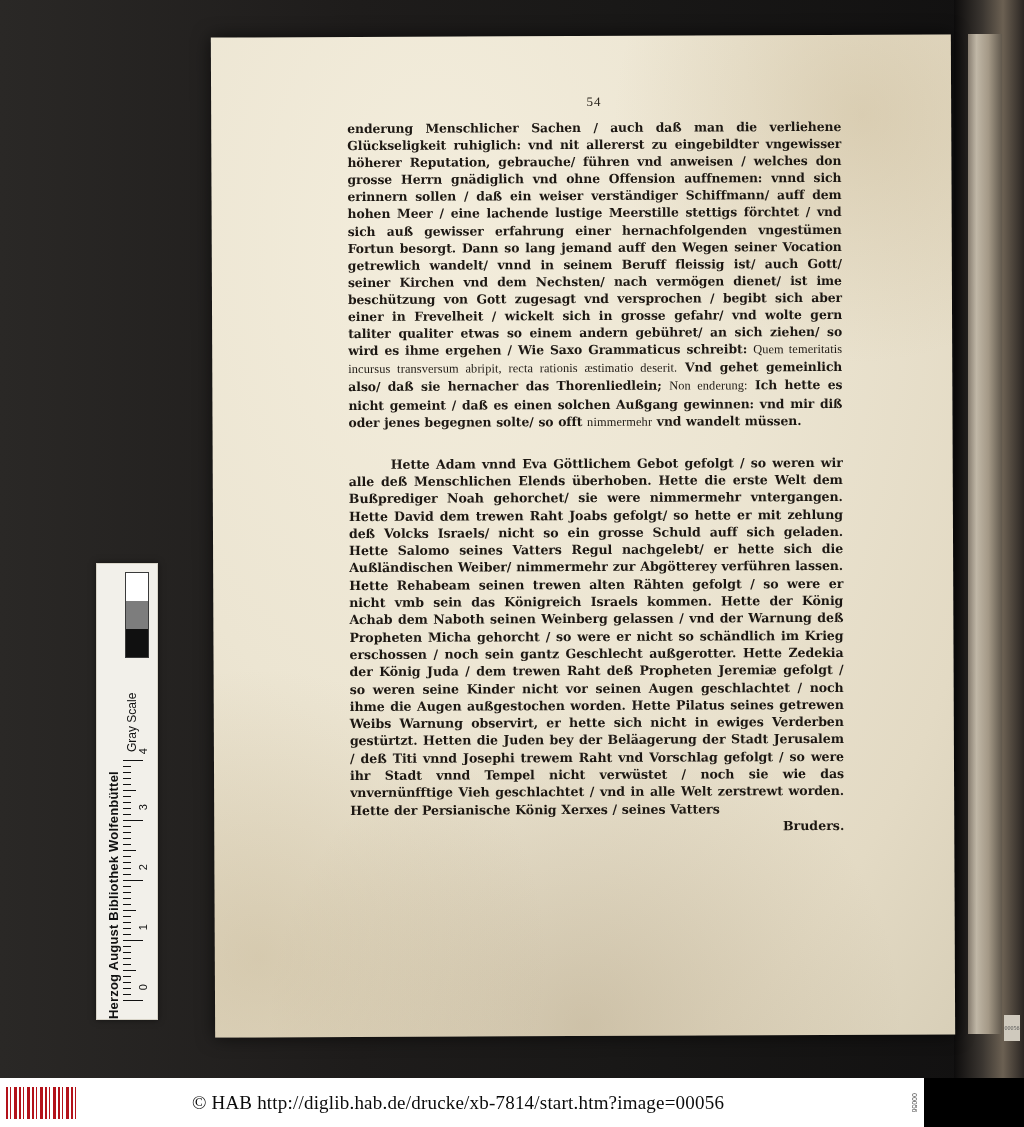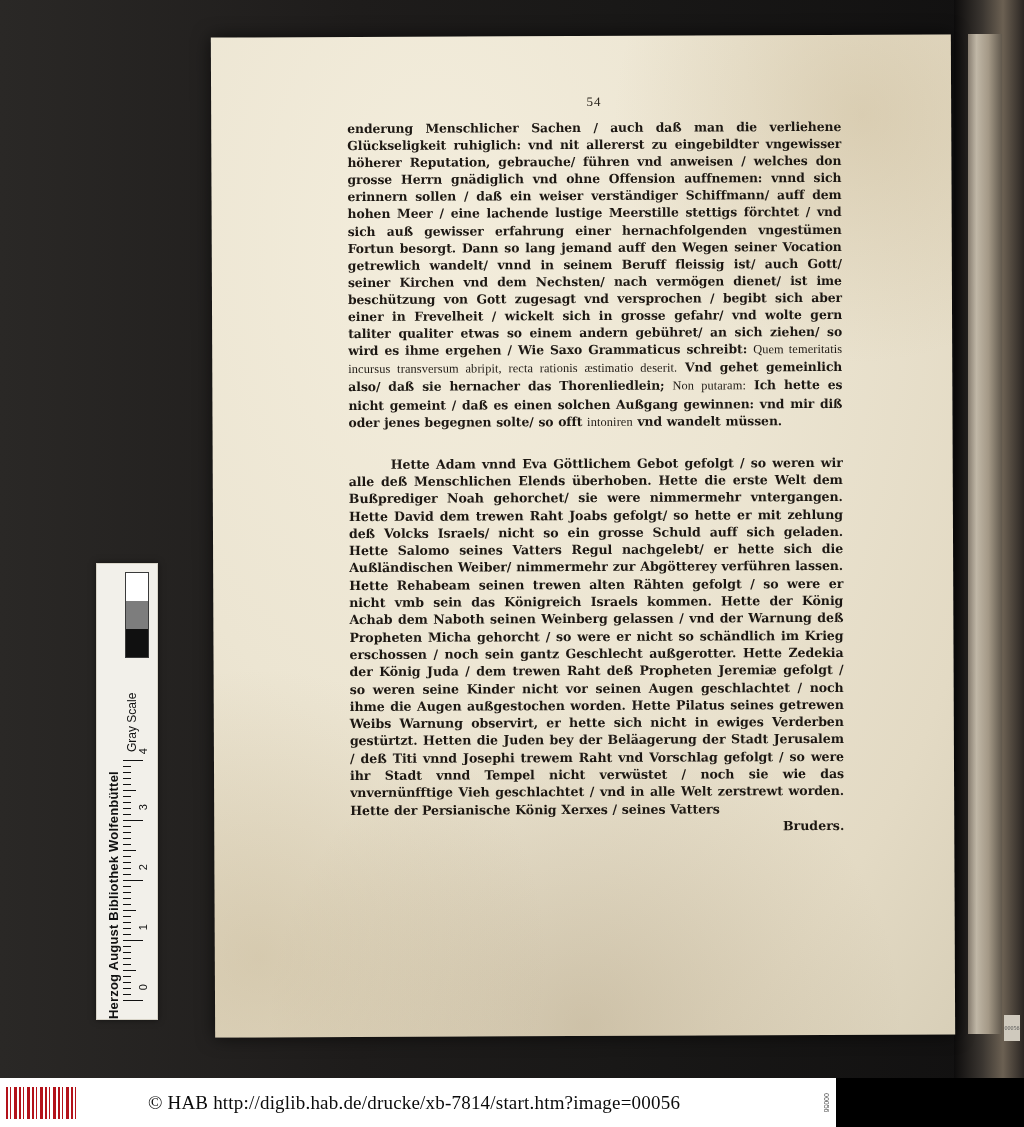--- a/index.html
+++ b/index.html
@@ -196,21 +196,21 @@
     font-size: 11px;
     color: #111;
     writing-mode: vertical-rl;
     transform: rotate(180deg);
   }
 
   
   #footer {
     position: absolute;
     left: 0; top: 1078px;
-    width: 836px; height: 49px;
+    width: 924px; height: 49px;
     background: #ffffff;
     display: flex;
     align-items: center;
     justify-content: center;
   }
   #footer-barcode {
     width: 72px; height: 32px;
     margin-left: 6px;
     background: repeating-linear-gradient(90deg,
       #b3121a 0px, #b3121a 2px, #ffffff 2px, #ffffff 4px,
@@ -248,23 +248,23 @@
   <div id="page">
     <div id="page-stains"></div>
     <div id="page-inner">
 
       <div class="folio">54</div>
 
       <div class="para blackletter p1">
         <span>enderung Menschlicher Sachen / auch daß man die verliehene Glückseligkeit ruhiglich: vnd nit allererst zu eingebildter vngewisser höherer Reputation, gebrauche/ führen vnd anweisen / welches don grosse Herrn gnädiglich vnd ohne Offension auffnemen: vnnd sich erinnern sollen / daß ein weiser verständiger Schiffmann/ auff dem hohen Meer / eine lachende lustige Meerstille stettigs förchtet / vnd sich auß gewisser erfahrung einer hernachfolgenden vngestümen Fortun besorgt. Dann so lang jemand auff den Wegen seiner Vocation getrewlich wandelt/ vnnd in seinem Beruff fleissig ist/ auch Gott/ seiner Kirchen vnd dem Nechsten/ nach vermögen dienet/ ist ime beschützung von Gott zugesagt vnd versprochen / begibt sich aber einer in Frevelheit / wickelt sich in grosse gefahr/ vnd wolte gern taliter qualiter etwas so einem andern gebühret/ an sich ziehen/ so wird es ihme ergehen / Wie Saxo Grammaticus schreibt:</span>
         <span class="lat">Quem temeritatis incursus transversum abripit, recta rationis æstimatio deserit.</span>
         <span>Vnd gehet gemeinlich also/ daß sie hernacher das Thorenliedlein;</span>
-        <span class="lat">Non putaram:</span>
+        <span class="lat">Non enderung:</span>
         <span>Ich hette es nicht gemeint / daß es einen solchen Außgang gewinnen: vnd mir diß oder jenes begegnen solte/ so offt</span>
-        <span class="lat">intoniren</span>
+        <span class="lat">nimmermehr</span>
         <span>vnd wandelt müssen.</span>
       </div>
 
       <div class="para blackletter" id="para-two">Hette Adam vnnd Eva Göttlichem Gebot gefolgt / so weren wir alle deß Menschlichen Elends überhoben. Hette die erste Welt dem Bußprediger Noah gehorchet/ sie were nimmermehr vntergangen. Hette David dem trewen Raht Joabs gefolgt/ so hette er mit zehlung deß Volcks Israels/ nicht so ein grosse Schuld auff sich geladen. Hette Salomo seines Vatters Regul nachgelebt/ er hette sich die Außländischen Weiber/ nimmermehr zur Abgötterey verführen lassen. Hette Rehabeam seinen trewen alten Rähten gefolgt / so were er nicht vmb sein das Königreich Israels kommen. Hette der König Achab dem Naboth seinen Weinberg gelassen / vnd der Warnung deß Propheten Micha gehorcht / so were er nicht so schändlich im Krieg erschossen / noch sein gantz Geschlecht außgerotter. Hette Zedekia der König Juda / dem trewen Raht deß Propheten Jeremiæ gefolgt / so weren seine Kinder nicht vor seinen Augen geschlachtet / noch ihme die Augen außgestochen worden. Hette Pilatus seines getrewen Weibs Warnung observirt, er hette sich nicht in ewiges Verderben gestürtzt. Hetten die Juden bey der Beläagerung der Stadt Jerusalem / deß Titi vnnd Josephi trewem Raht vnd Vorschlag gefolgt / so were ihr Stadt vnnd Tempel nicht verwüstet / noch sie wie das vnvernünfftige Vieh geschlachtet / vnd in alle Welt zerstrewt worden. Hette der Persianische König Xerxes / seines Vatters</div>
 
       <div id="catchword">Bruders.</div>
     </div>
   </div>
 
   <div id="ruler">

